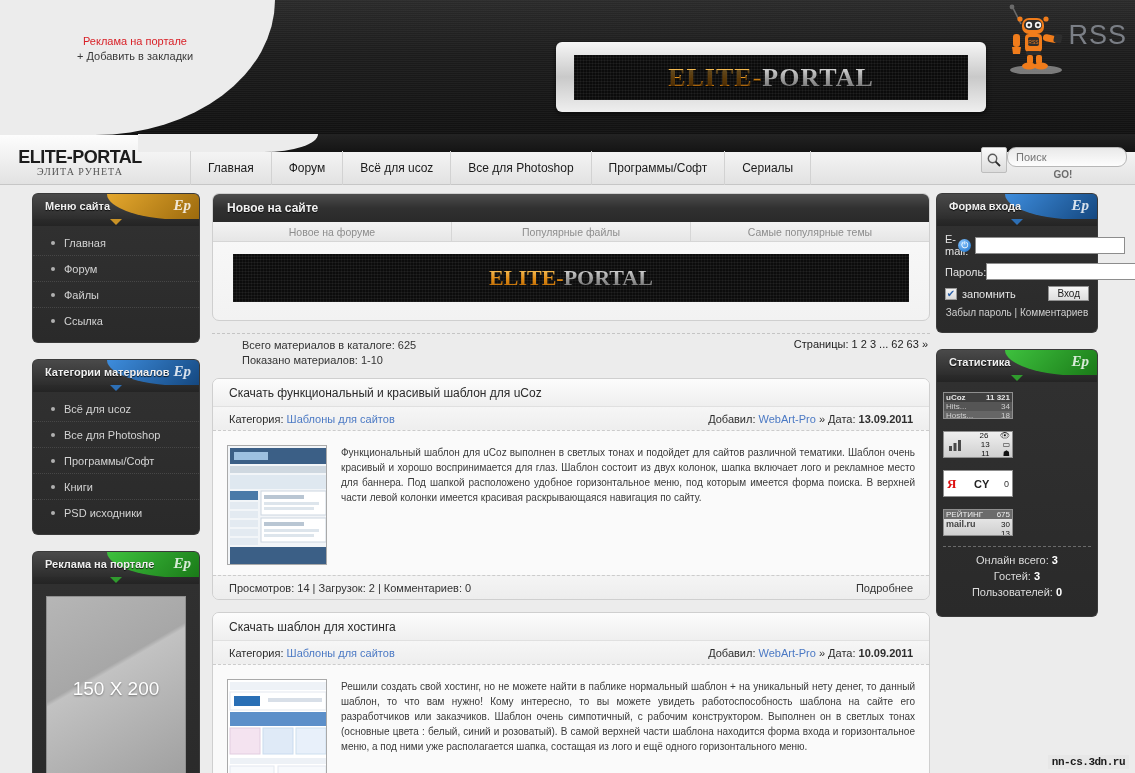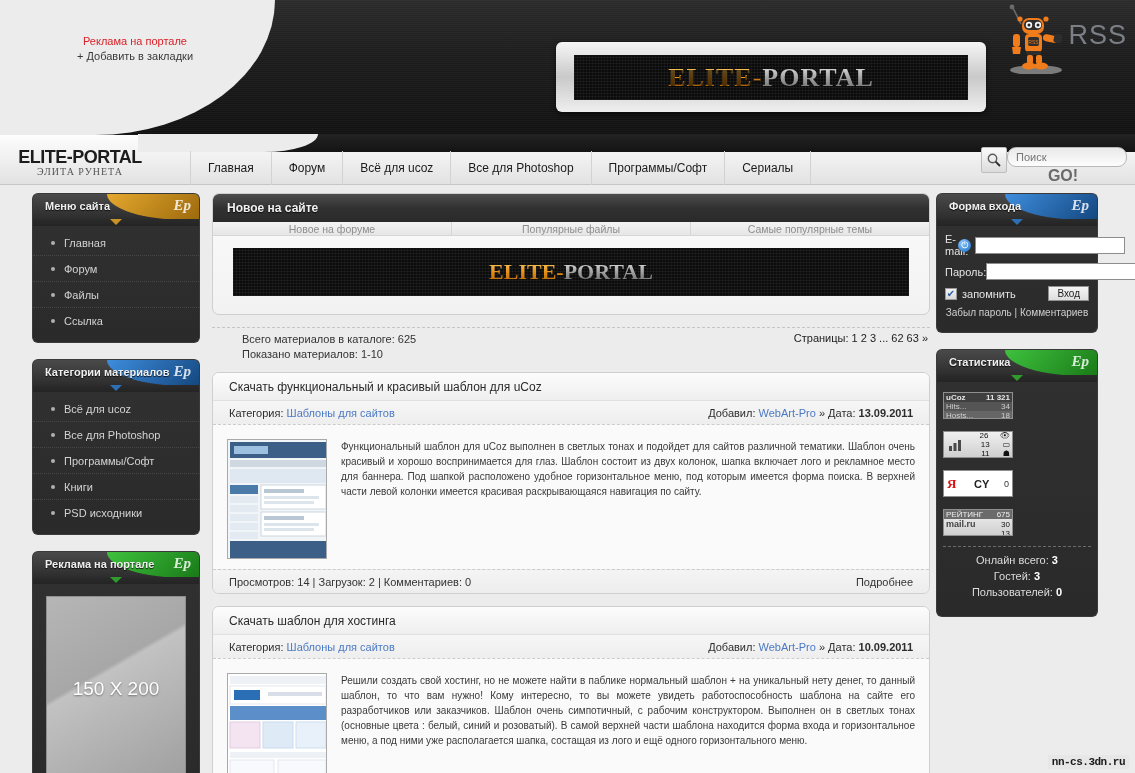--- a/index.html
+++ b/index.html
@@ -118,21 +118,21 @@
   .search-input {
     position:absolute; left: 20px; top: 2px; width: 120px; height: 20px;
     border:1px solid #b7b7b7; border-radius: 9px;
     background: linear-gradient(180deg,#e9e9e9,#fdfdfd);
     font-size: 11px; color:#3a3a3a; padding: 0 8px;
     font-family:"Liberation Sans",sans-serif;
   }
   .go-btn {
     position:absolute; left: 52px; top: 22px; width: 48px; height: 14px;
     border:none; background: transparent;
-    font-size: 16px; font-weight:bold; color:#6b6b6b; cursor:pointer;
+    font-size: 10px; font-weight:bold; color:#6b6b6b; cursor:pointer;
     font-family:"Liberation Sans",sans-serif;
   }
 
   
   .col-left  { position:absolute; left: 32px;  top: 193px; width: 168px; }
   .col-main  { position:absolute; left: 212px; top: 193px; width: 718px; }
   .col-right { position:absolute; left: 936px; top: 193px; width: 162px; }
 
   
   .block { margin-bottom: 16px; }
@@ -200,21 +200,21 @@
     border: 1px solid #cfcfcf; border-radius: 7px;
     margin-bottom: 12px;
   }
   .panel-head {
     height: 28px; border-radius: 6px 6px 0 0;
     background: linear-gradient(180deg,#4d4d4d 0%,#313131 50%,#2a2a2a 100%);
     display:flex; align-items:center; padding-left: 14px;
     font-size: 12px; font-weight:bold; color:#f0f0f0;
     text-shadow: 0 1px 1px rgba(0,0,0,.8);
   }
-  .tabs { display:flex; height: 14px; border-bottom:1px solid #d6d6d6; }
+  .tabs { display:flex; height: 20px; border-bottom:1px solid #d6d6d6; }
   .tab {
     flex:1; display:flex; align-items:center; justify-content:center;
     font-size: 10.5px; color:#8d8d8d; cursor:pointer;
     background: linear-gradient(180deg,#f3f3f3,#e6e6e6);
     border-right:1px solid #d6d6d6;
   }
   .tab:last-child { border-right:none; }
   .news-banner-area { padding: 12px 20px 18px 20px; }
   .news-banner {
     width: 100%; height: 48px; margin: 0 auto;

